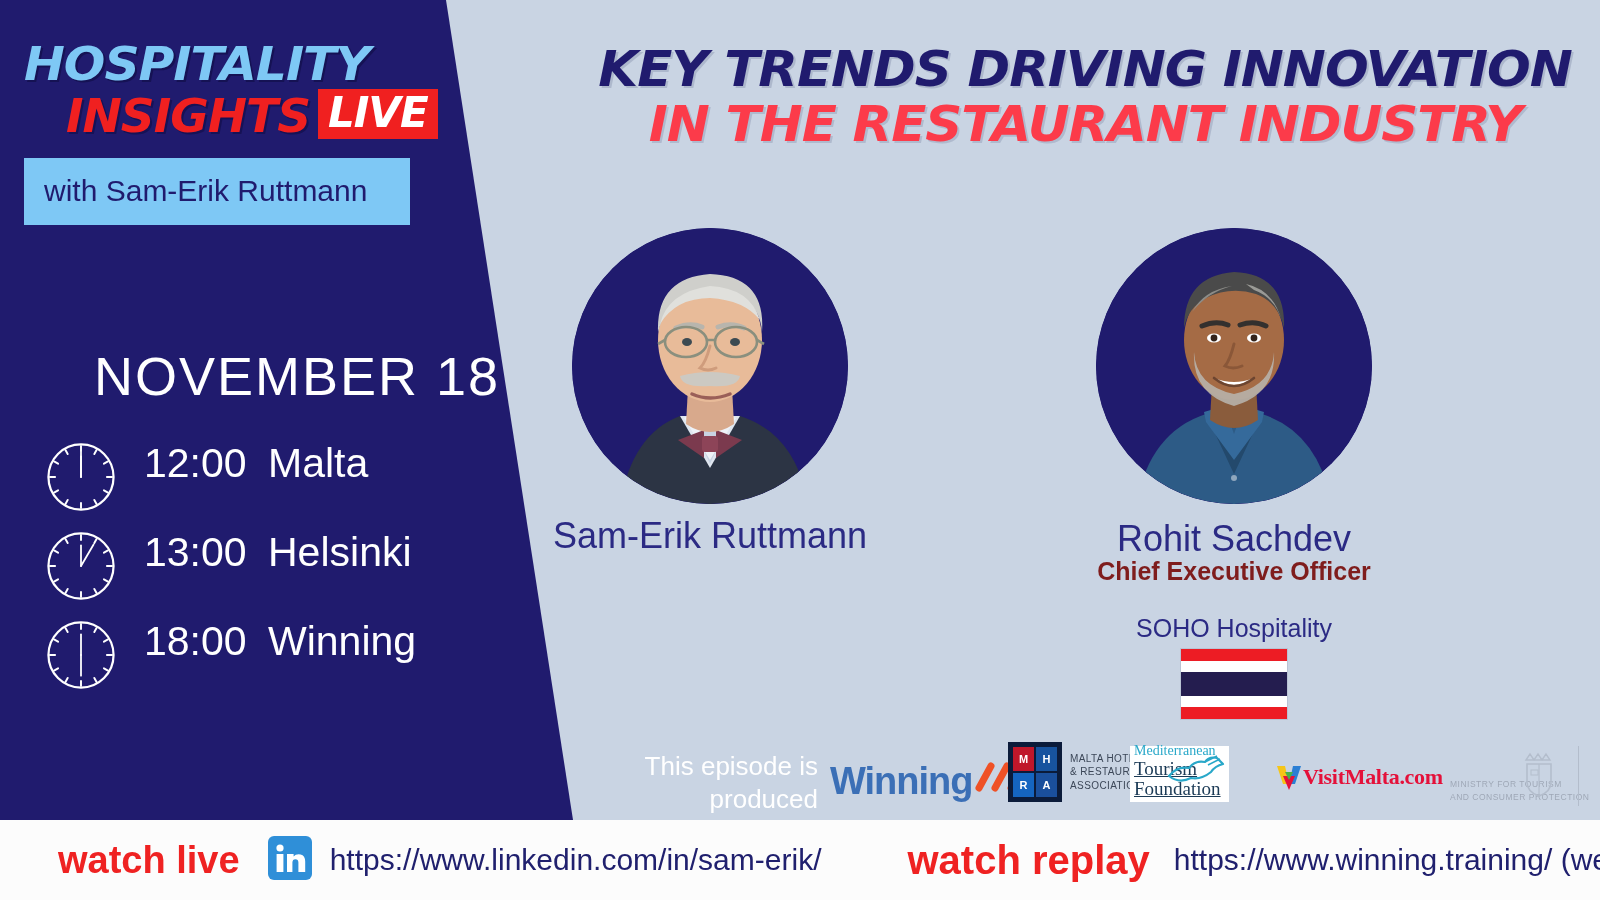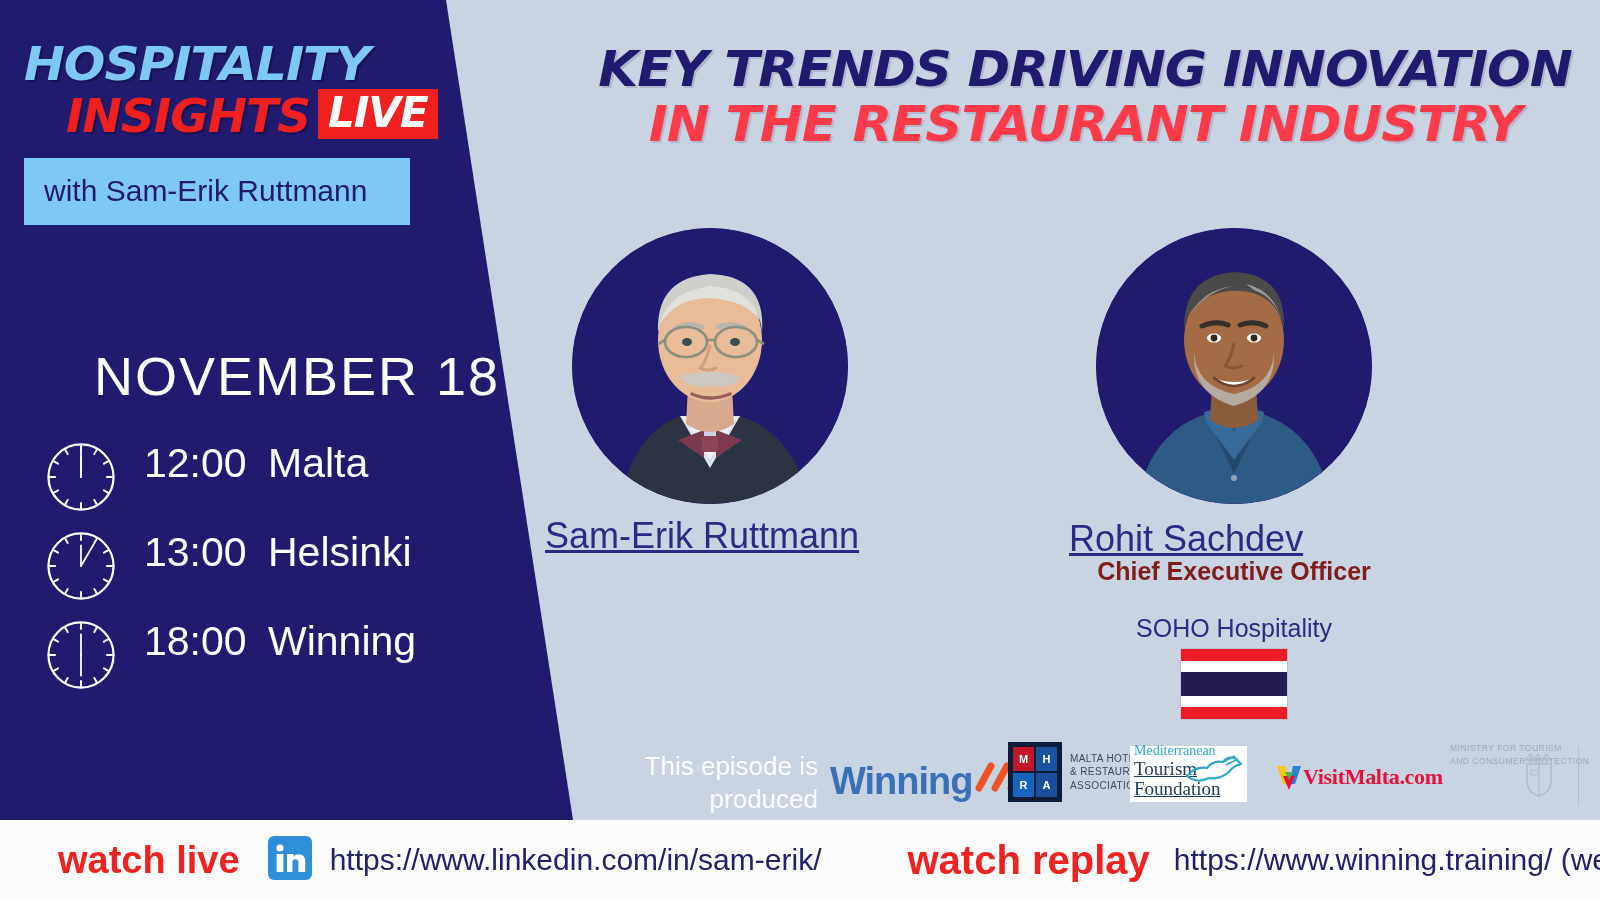--- a/index.html
+++ b/index.html
@@ -83,22 +83,22 @@
     white-space:nowrap; margin-top:2px;
   }
 
   
   .avatar{
     position:absolute; border-radius:50%; background:#201b6e; overflow:hidden;
   }
   .avatar svg{ display:block; }
 
   .sp-name{
-    position:absolute; color:#2b2a84;
-    font-size:36px; white-space:nowrap;text-decoration:underline;
+    position:absolute; text-align:center; color:#2b2a84;
+    font-size:36px; white-space:nowrap;
   }
   .sp-title{
     position:absolute; text-align:center; color:#7f1d1d;
     font-size:25px; font-weight:bold; line-height:1.15; width:330px;
   }
   .sp-org{
     position:absolute; text-align:center; color:#2b2a84;
     font-size:25px; width:330px;
   }
 
@@ -133,31 +133,31 @@
     color:#ffffff; font-size:11px; font-weight:bold;
   }
   .mh-m{ background:#c0172a; } .mh-h{ background:#17539e; }
   .mh-r{ background:#1565c0; } .mh-a{ background:#1a4f9c; }
   .mhra-text{
     margin-left:8px; font-size:10px; line-height:1.35;
     color:#3c4758; letter-spacing:.4px; white-space:nowrap;
   }
 
   .mtf{
-    position:absolute; left:300px; top:6px; width:117px; height:56px;
+    position:absolute; left:300px; top:6px; width:99px; height:56px;
     background:#ffffff; display:flex; align-items:flex-end; padding:3px 4px;
   }
   .mtf-word{ font-family:"Liberation Serif", serif; font-size:14px; color:#29a8c9; line-height:1.05; }
   .mtf-word .l2{ color:#1b3a55; font-size:19px;text-decoration:underline; }
 
   .visitmalta{ position:absolute; left:445px; top:22px; display:flex; align-items:center; }
   .vm-word{ font-family:"Liberation Serif", serif; font-size:22px; font-weight:bold; color:#e4113a; letter-spacing:-.3px; }
 
   .ministry{ position:absolute; left:620px; top:2px; display:flex; align-items:flex-end; opacity:.45; }
-  .ministry-text{ font-size:8.5px; color:#6b7280; line-height:1.5; letter-spacing:.5px; white-space:nowrap; margin-bottom:4px;}
+  .ministry-text{ font-size:8.5px; color:#6b7280; line-height:1.5; letter-spacing:.5px; white-space:nowrap; margin-bottom:4px;margin-top:36px;}
   .ministry-rule{ width:1px; height:60px; background:#9aa3b2; margin-left:10px; }
 
   
   .footer{
     position:absolute; left:0; bottom:0; width:1600px; height:80px;
     background:#fcfcfc; display:flex; align-items:center;
   }
   .f-live{ margin-left:58px; color:#ef2222; font-size:38px; font-weight:bold; white-space:nowrap; }
   .li-icon{ margin-left:28px; }
   .f-url{ margin-left:18px; color:#20206e; font-size:30px; white-space:nowrap; }

